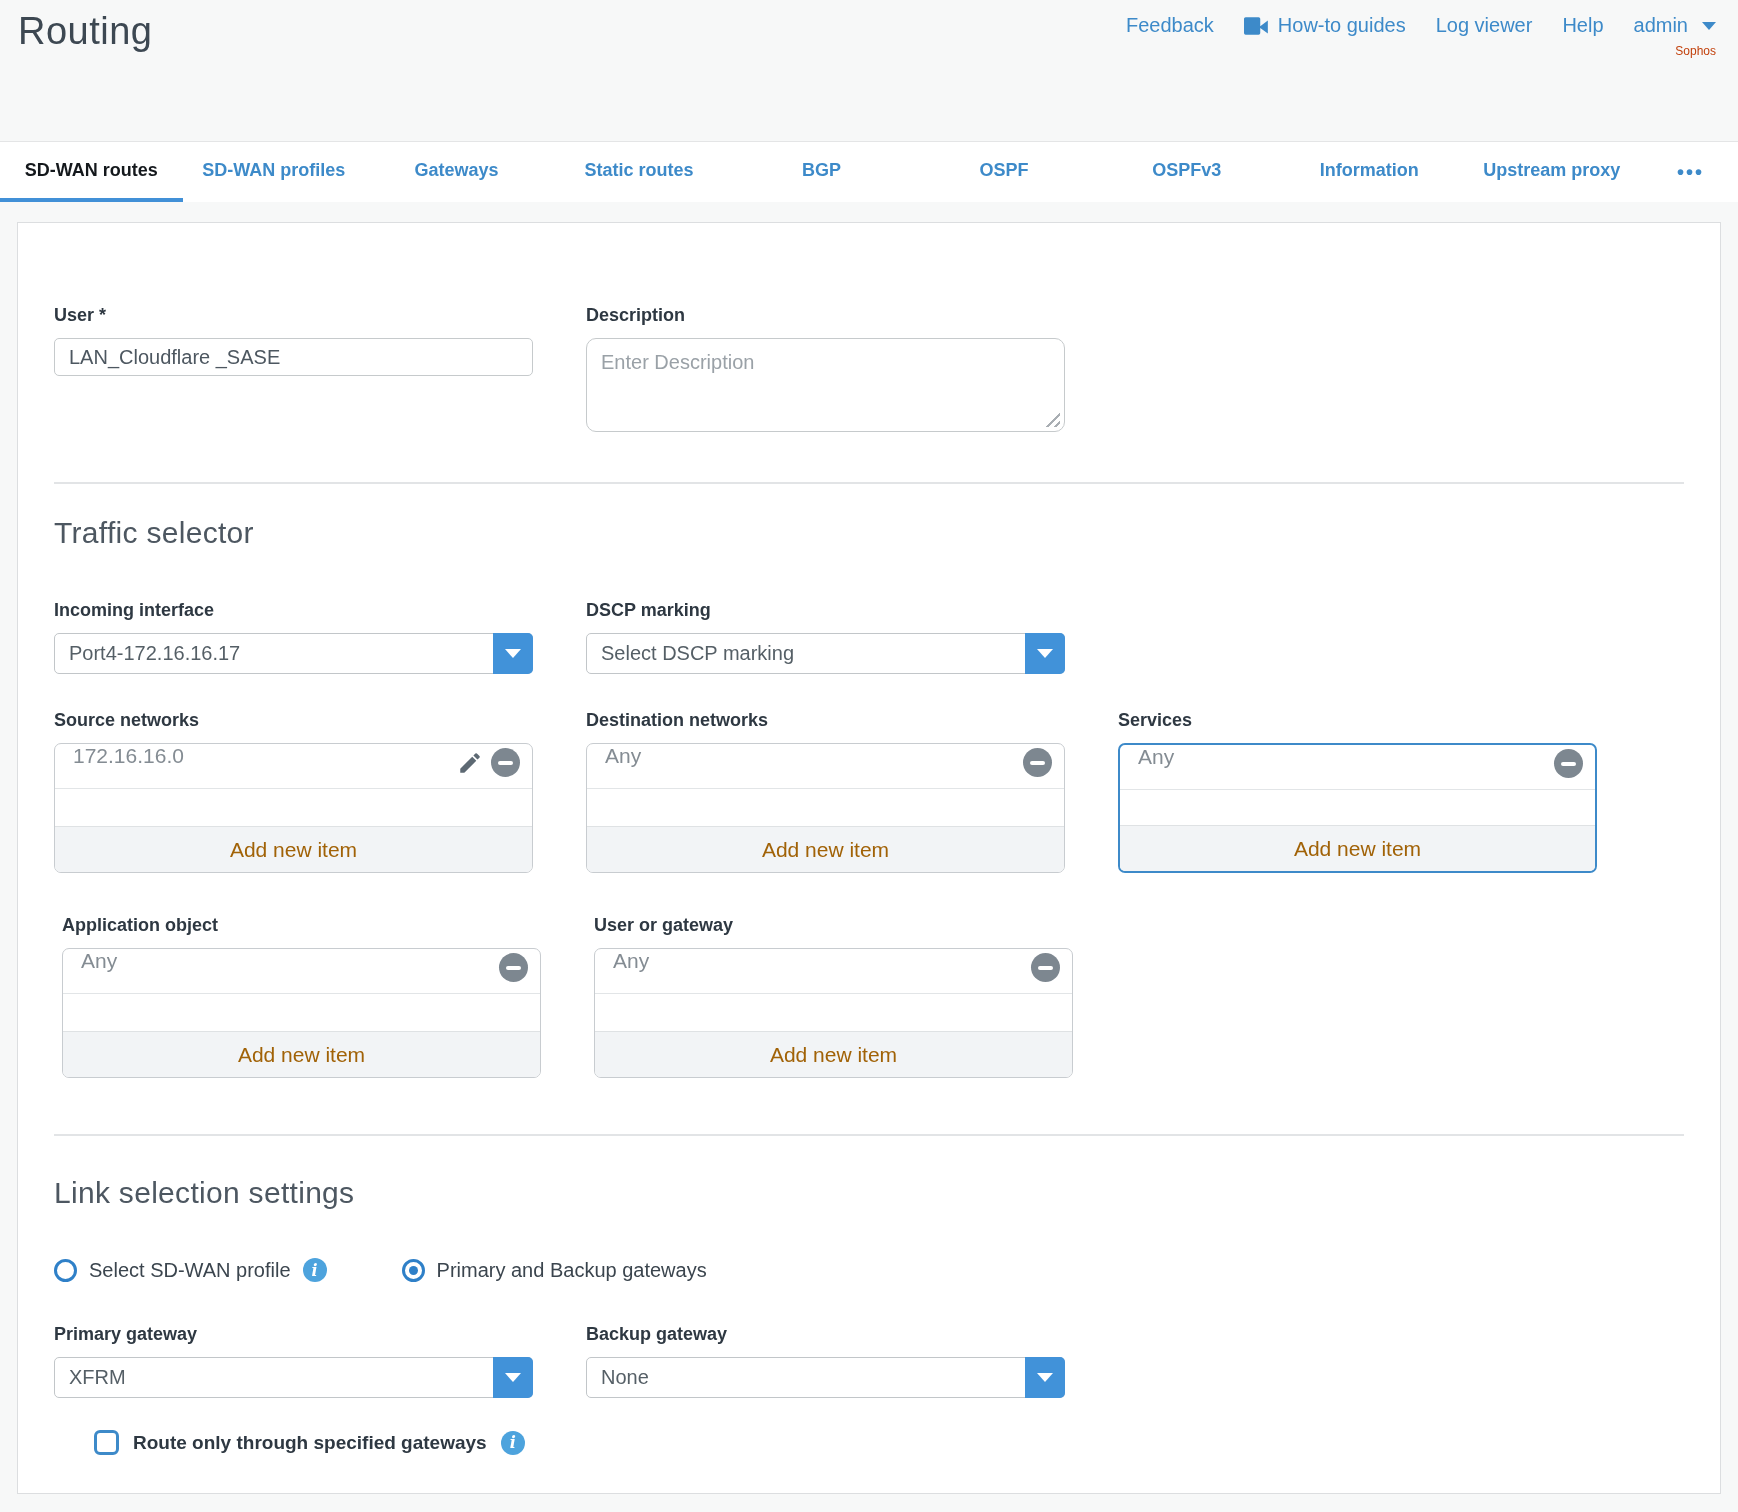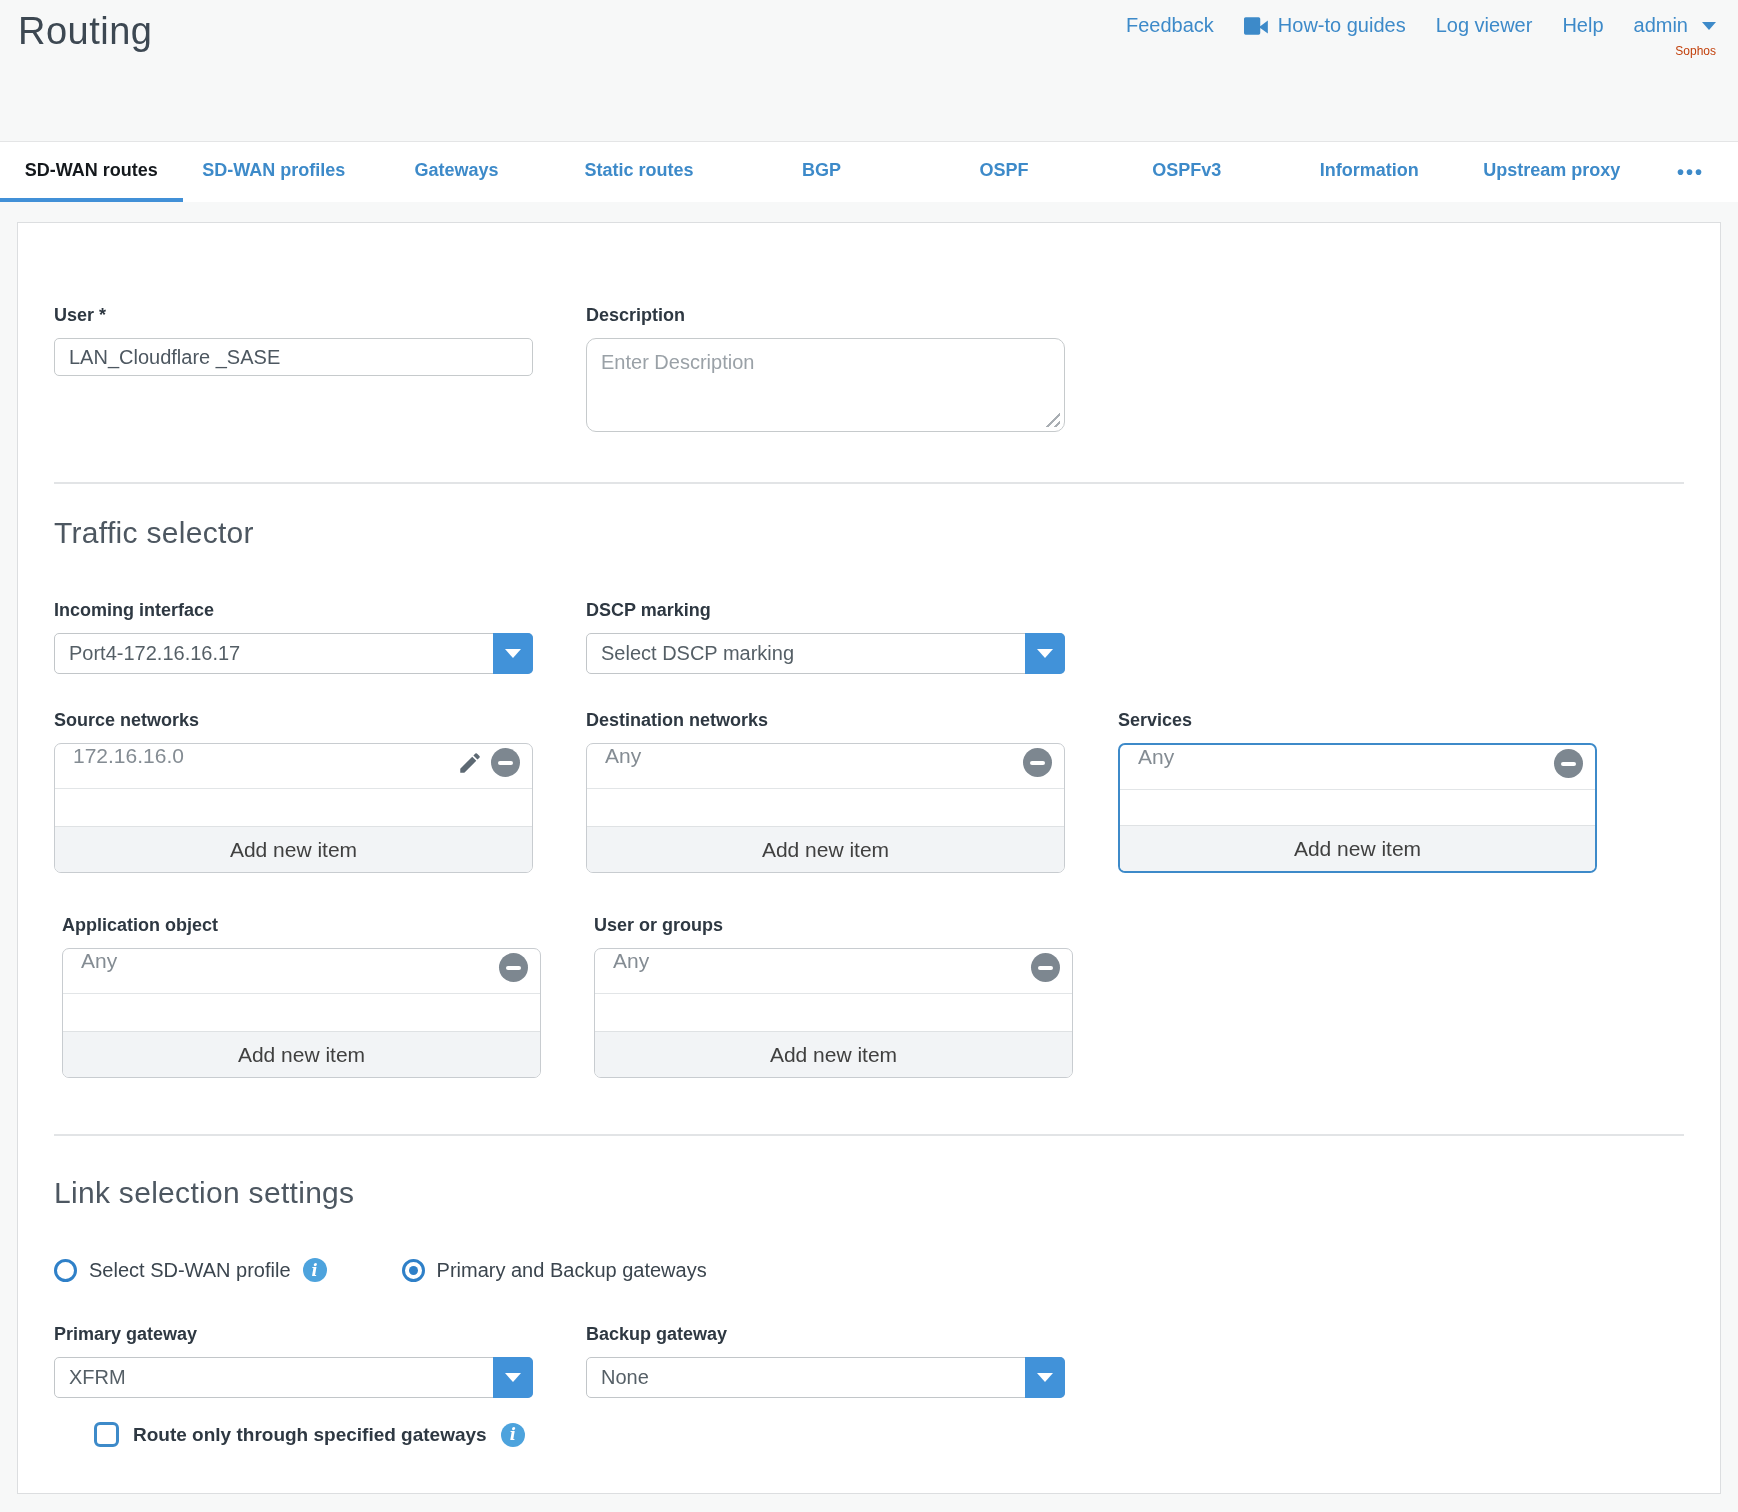--- a/index.html
+++ b/index.html
@@ -62,21 +62,21 @@
   .listbox.focused { border:2px solid #3d8ac9; }
   .listbox-item { height:45px; flex:0 0 45px; display:flex; padding:0 12px 7px 18px;
     border-bottom:1px solid #e2e5e7; }
   .item-text { flex:1; font-size:21px; color:#848c93; }
   .icon-btn { display:flex; align-items:center; justify-content:center; cursor:pointer; }
   .pencil-svg { width:26px; height:26px; fill:#5d6973; margin-right:8px; }
   .minus-circle { width:29px; height:29px; border-radius:50%; background:#7d8790; position:relative; }
   .minus-circle::after { content:""; position:absolute; left:7px; top:12.5px; width:15px; height:4px; background:#fff; border-radius:2px; }
   .listbox-spacer { flex:1 1 auto; }
   .listbox-footer { flex:0 0 46px; background:#f2f4f6; border-top:1px solid #dfe2e4;
-    display:flex; align-items:center; justify-content:center; font-size:21px; color:#404040; cursor:pointer; }
+    display:flex; align-items:center; justify-content:center; font-size:21px; color:#a16207; cursor:pointer; }
 
   
   .radio-row { display:flex; align-items:center; gap:75px; }
   .radio-option { display:flex; align-items:center; gap:12px; cursor:pointer; }
   .radio-circle { width:23px; height:23px; border:3px solid #2f80c8; border-radius:50%; background:#fff;
     display:flex; align-items:center; justify-content:center; flex:0 0 23px; }
   .radio-circle.selected::after { content:""; width:9px; height:9px; border-radius:50%; background:#2f80c8; }
   .radio-label { font-size:20px; color:#3b454e; }
   .info-icon { width:24px; height:24px; border-radius:50%; background:#4da3dd; color:#fff;
     display:inline-flex; align-items:center; justify-content:center;
@@ -87,21 +87,21 @@
 
   
   .mt-heading1 { margin-top:32px; }
   .mt-labels   { margin-top:50px; }
   .mt-row2     { margin-top:36px; }
   .mt-row3     { margin-top:42px;margin-left:8px; }
   .mt-div2     { margin-top:56px; }
   .mt-heading2 { margin-top:40px; }
   .mt-radios   { margin-top:48px; }
   .mt-gw       { margin-top:42px; }
-  .mt-check    { margin-top:24px;padding-left:40px; }
+  .mt-check    { margin-top:32px;padding-left:40px; }
 </style>
 </head>
 <body>
 
 <div class="top-header">
   <div class="page-title">Routing</div>
   <div class="top-links">
     <a class="top-link">
         <span>Feedback</span>
       </a>
@@ -238,21 +238,21 @@
           <span class="item-text">Any</span>
           <span class="icon-btn">
               <span class="minus-circle"></span>
             </span>
         </div>
         <div class="listbox-spacer"></div>
         <div class="listbox-footer">Add new item</div>
       </div>
     </div>
     <div>
-      <div class="field-label">User or groups</div>
+      <div class="field-label">User or gateway</div>
       <div class="listbox">
         <div class="listbox-item">
           <span class="item-text">Any</span>
           <span class="icon-btn">
               <span class="minus-circle"></span>
             </span>
         </div>
         <div class="listbox-spacer"></div>
         <div class="listbox-footer">Add new item</div>
       </div>

